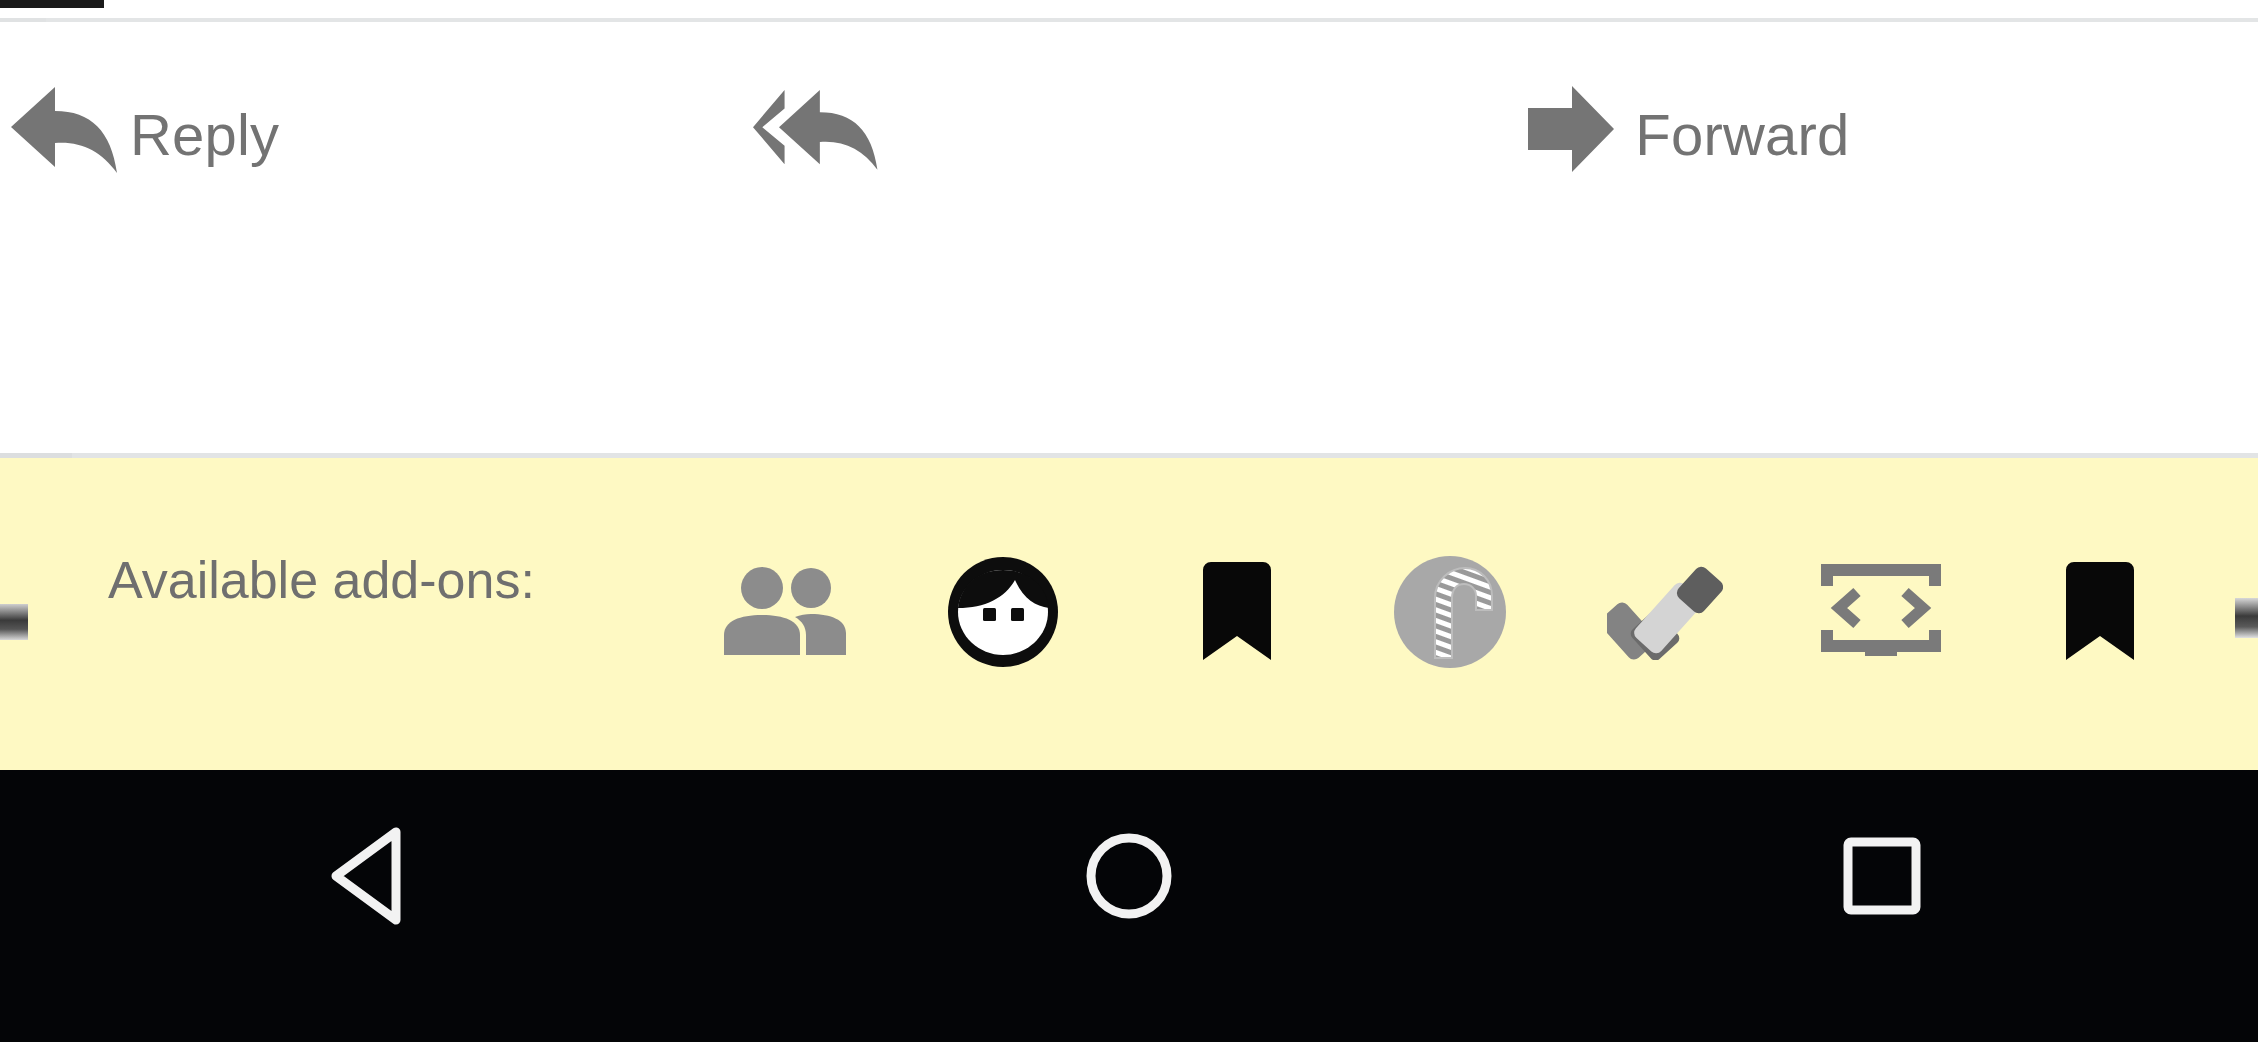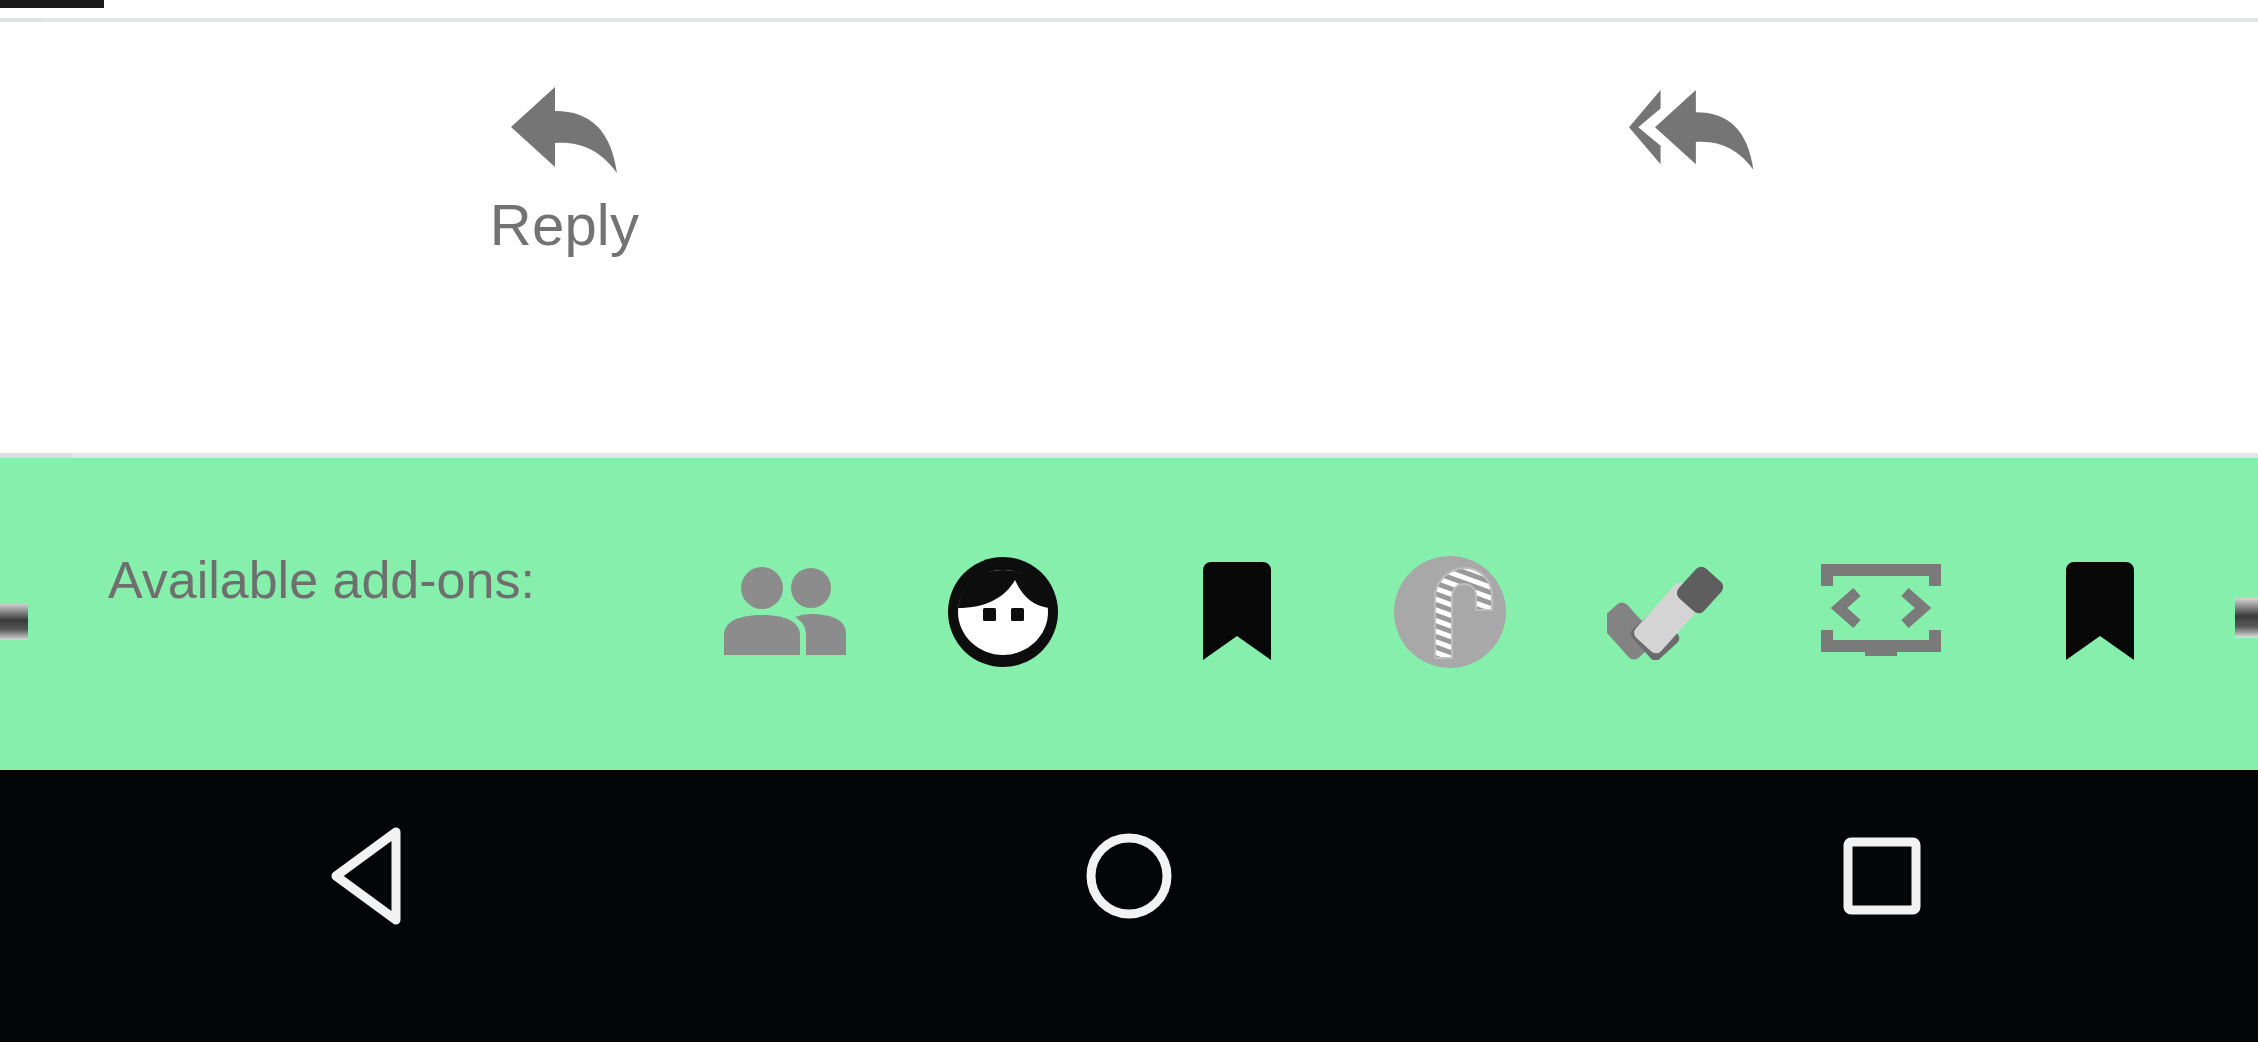--- a/index.html
+++ b/index.html
@@ -50,21 +50,21 @@
     top: 22px;
     width: 2258px;
     height: 431px;
     background: #ffffff;
     display: flex;
     align-items: flex-start;
   }
   .action-item {
     flex: 1 1 0;
     display: flex;
-    flex-direction: column;
+    flex-direction: row;
     align-items: center;
     justify-content: flex-start;
     padding-top: 52px;
     cursor: pointer;
     user-select: none;
   }
   .action-icon {
     width: 130px;
     height: 110px;
     display: flex;
@@ -99,21 +99,21 @@
     background: #dcdedf;
   }
 
   
   .addons-row {
     position: absolute;
     left: 0;
     top: 458px;
     width: 2258px;
     height: 363px;
-    background: #86efac;
+    background: #fef9c3;
   }
   .addons-label {
     position: absolute;
     left: 108px;
     top: 92px;
     font-size: 52px;
     color: #6f6f6f;
     white-space: nowrap;
   }
   .addon-icon {
@@ -188,20 +188,28 @@
 
   <div class="action-item">
     <span class="action-icon">
       <svg width="140" height="96" viewBox="0 0 140 96">
         <path d="M34 6 L0 46 L34 86 L34 66 L10 46 L34 26 Z" fill="#757575"></path>
         <path d="M72 6 L28 46 L72 86 L72 62 C98 60 118 70 134 92 C128 50 108 30 72 30 Z" fill="#757575"></path>
       </svg>
     </span>
   </div>
 
+  <div class="action-item">
+    <span class="action-icon">
+      <svg width="96" height="94" viewBox="0 0 96 94">
+        <path d="M6 26 L50 26 L50 4 L92 47 L50 90 L50 68 L6 68 Z" fill="#757575"></path>
+      </svg>
+    </span>
+    <span class="action-label">Forward</span>
+  </div>
 
 </div>
 
 <div class="mid-divider"></div>
 <div class="mid-divider-left-cap"></div>
 
 <div class="addons-row">
 
   <span class="addons-label">Available add-ons:</span>
 

